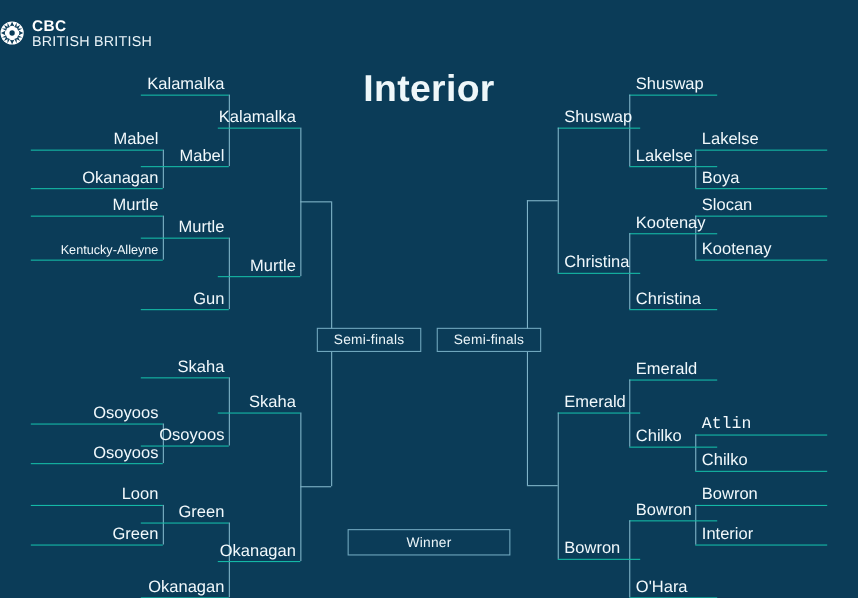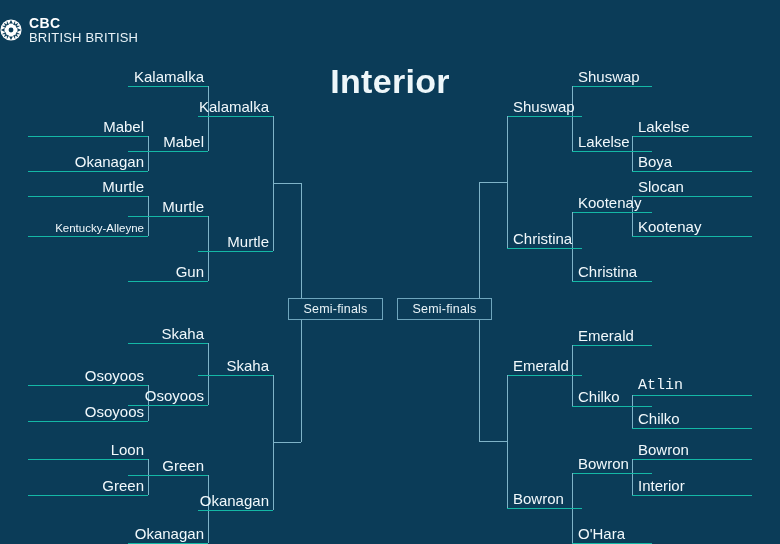--- a/index.html
+++ b/index.html
@@ -329,14 +329,15 @@
 
   <div class="hline" style="left:479px; top:182px; width:28px;"></div>
   <div class="hline" style="left:479px; top:441px; width:28px;"></div>
   <div class="vline" style="left:479px; top:182px; height:117px;"></div>
   <div class="vline" style="left:479px; top:320px; height:121px;"></div>
 
   <div class="stage-box" style="left:288px; top:298px; width:95px; height:22px;">Semi-finals</div>
 
   <div class="stage-box" style="left:397px; top:298px; width:95px; height:22px;">Semi-finals</div>
 
+  <div class="stage-box" style="left:316px; top:481px; width:148px; height:24px;">Winner</div>
 
 </div>
 
 </body></html>

